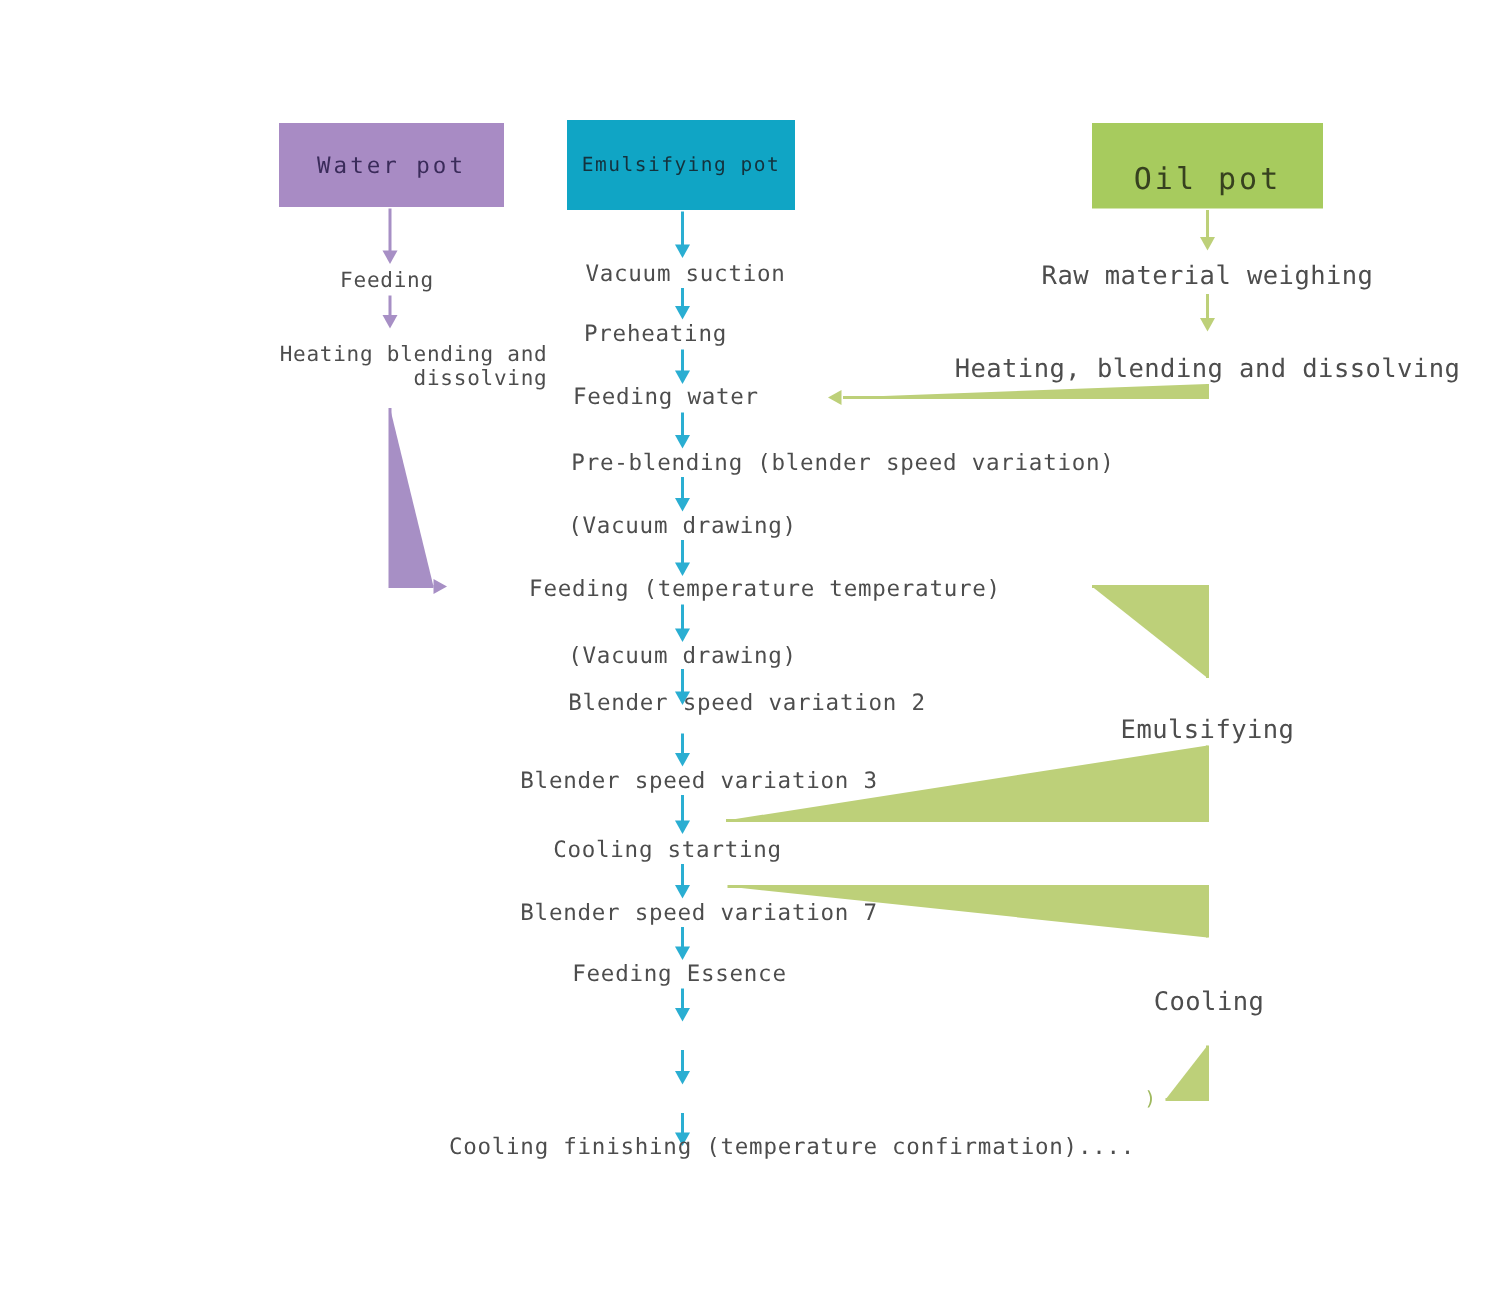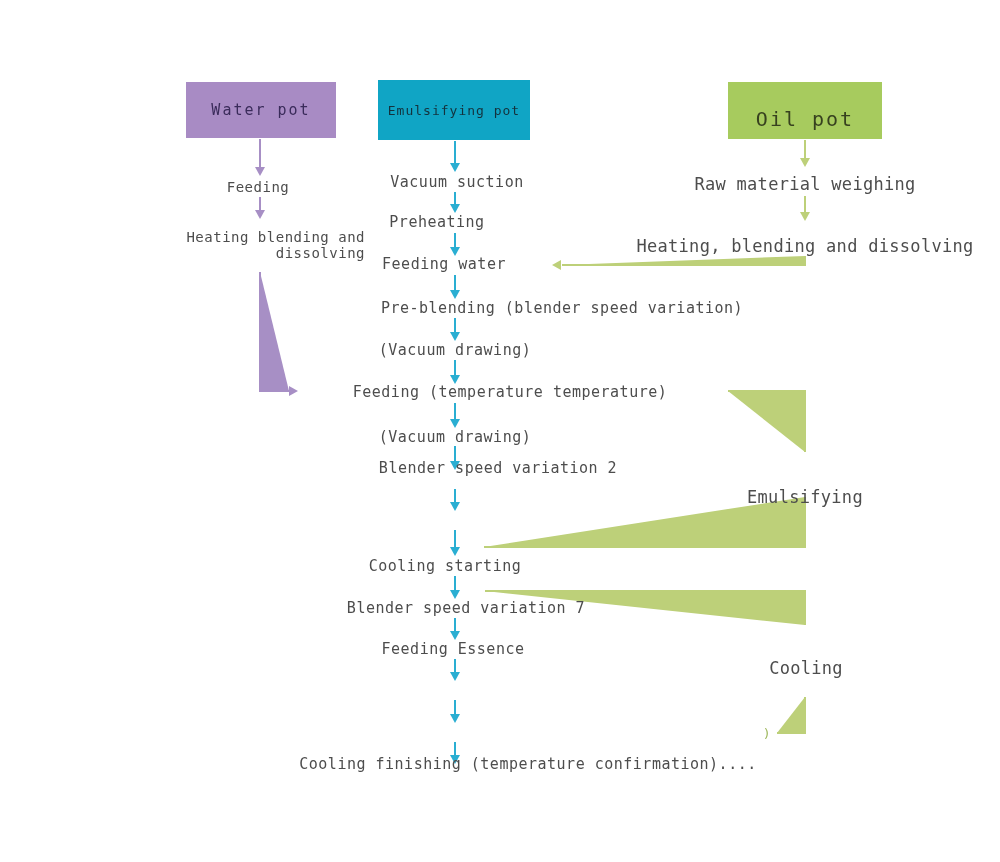--- a/index.html
+++ b/index.html
@@ -156,25 +156,26 @@
   <div class="step left-step wrap" style="left:260px;top:245px;width:210px;">Heating blending and dissolving</div>
 
   <div class="step" style="left:457px;top:182px;">Vacuum suction</div>
   <div class="step" style="left:437px;top:222px;">Preheating</div>
   <div class="step" style="left:444px;top:264px;">Feeding water</div>
   <div class="step" style="left:562px;top:308px;">Pre-blending (blender speed variation)</div>
   <div class="step" style="left:455px;top:350px;">(Vacuum drawing)</div>
   <div class="step" style="left:510px;top:392px;">Feeding (temperature temperature)</div>
   <div class="step" style="left:455px;top:437px;">(Vacuum drawing)</div>
   <div class="step" style="left:466px;top:468px;margin-left:32px;">Blender speed variation 2</div>
+  <div class="step" style="left:466px;top:520px;">Blender speed variation 3</div>
   <div class="step" style="left:445px;top:566px;">Cooling starting</div>
   <div class="step" style="left:466px;top:608px;">Blender speed variation 7</div>
   <div class="step" style="left:453px;top:649px;text-align:right;">Feeding Essence</div>
   <div class="step" style="left:528px;top:764px;">Cooling finishing (temperature confirmation)....</div>
 
   <div class="step small" style="left:805px;top:184px;">Raw material weighing</div>
   <div class="step small" style="left:805px;top:246px;">Heating, blending and dissolving</div>
 
-  <div class="step small" style="left:805px;top:487px;margin-top:10px;">Emulsifying</div>
+  <div class="step small" style="left:805px;top:487px;">Emulsifying</div>
   <div class="step small" style="left:806px;top:668px;">Cooling</div>
   <div class="step bracket-end" style="left:767px;top:733px;">)</div>
 
 </div>
 
 </body></html>

